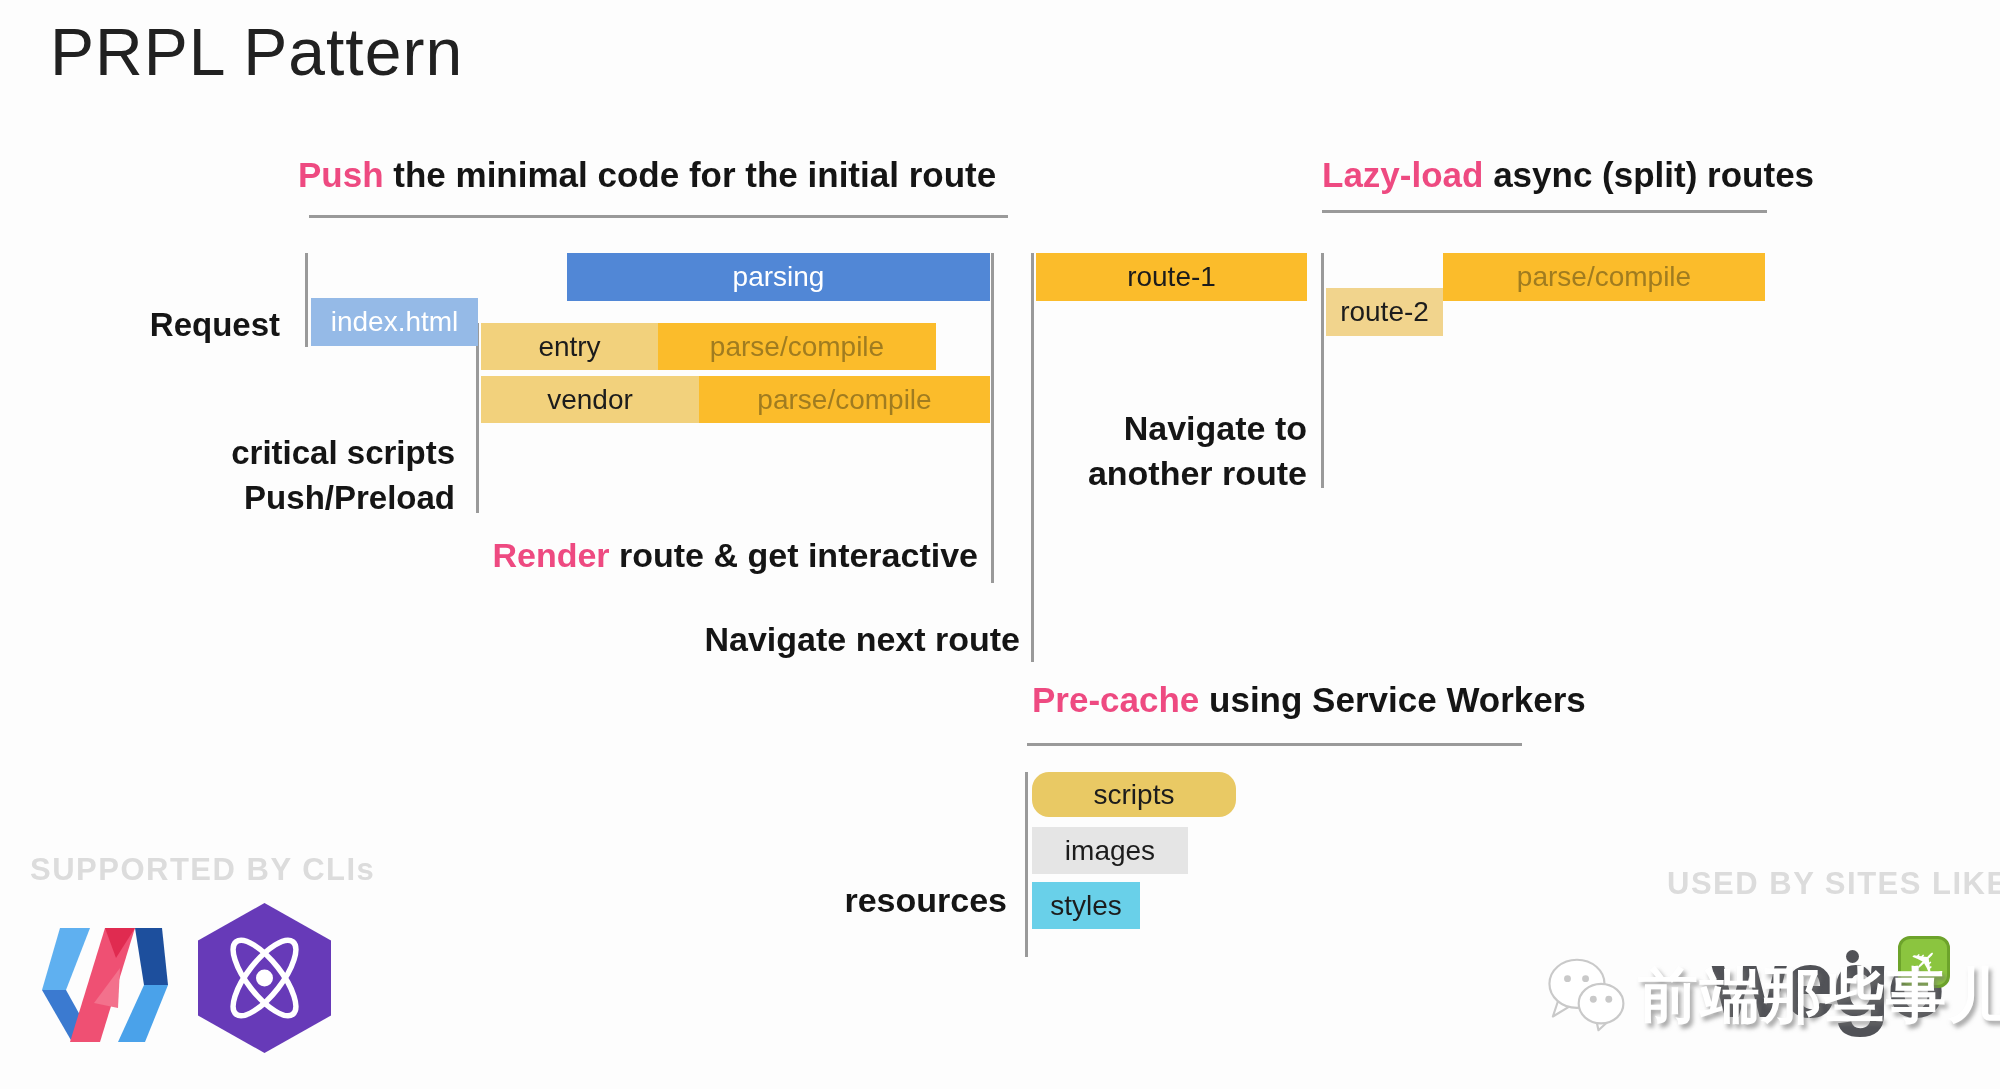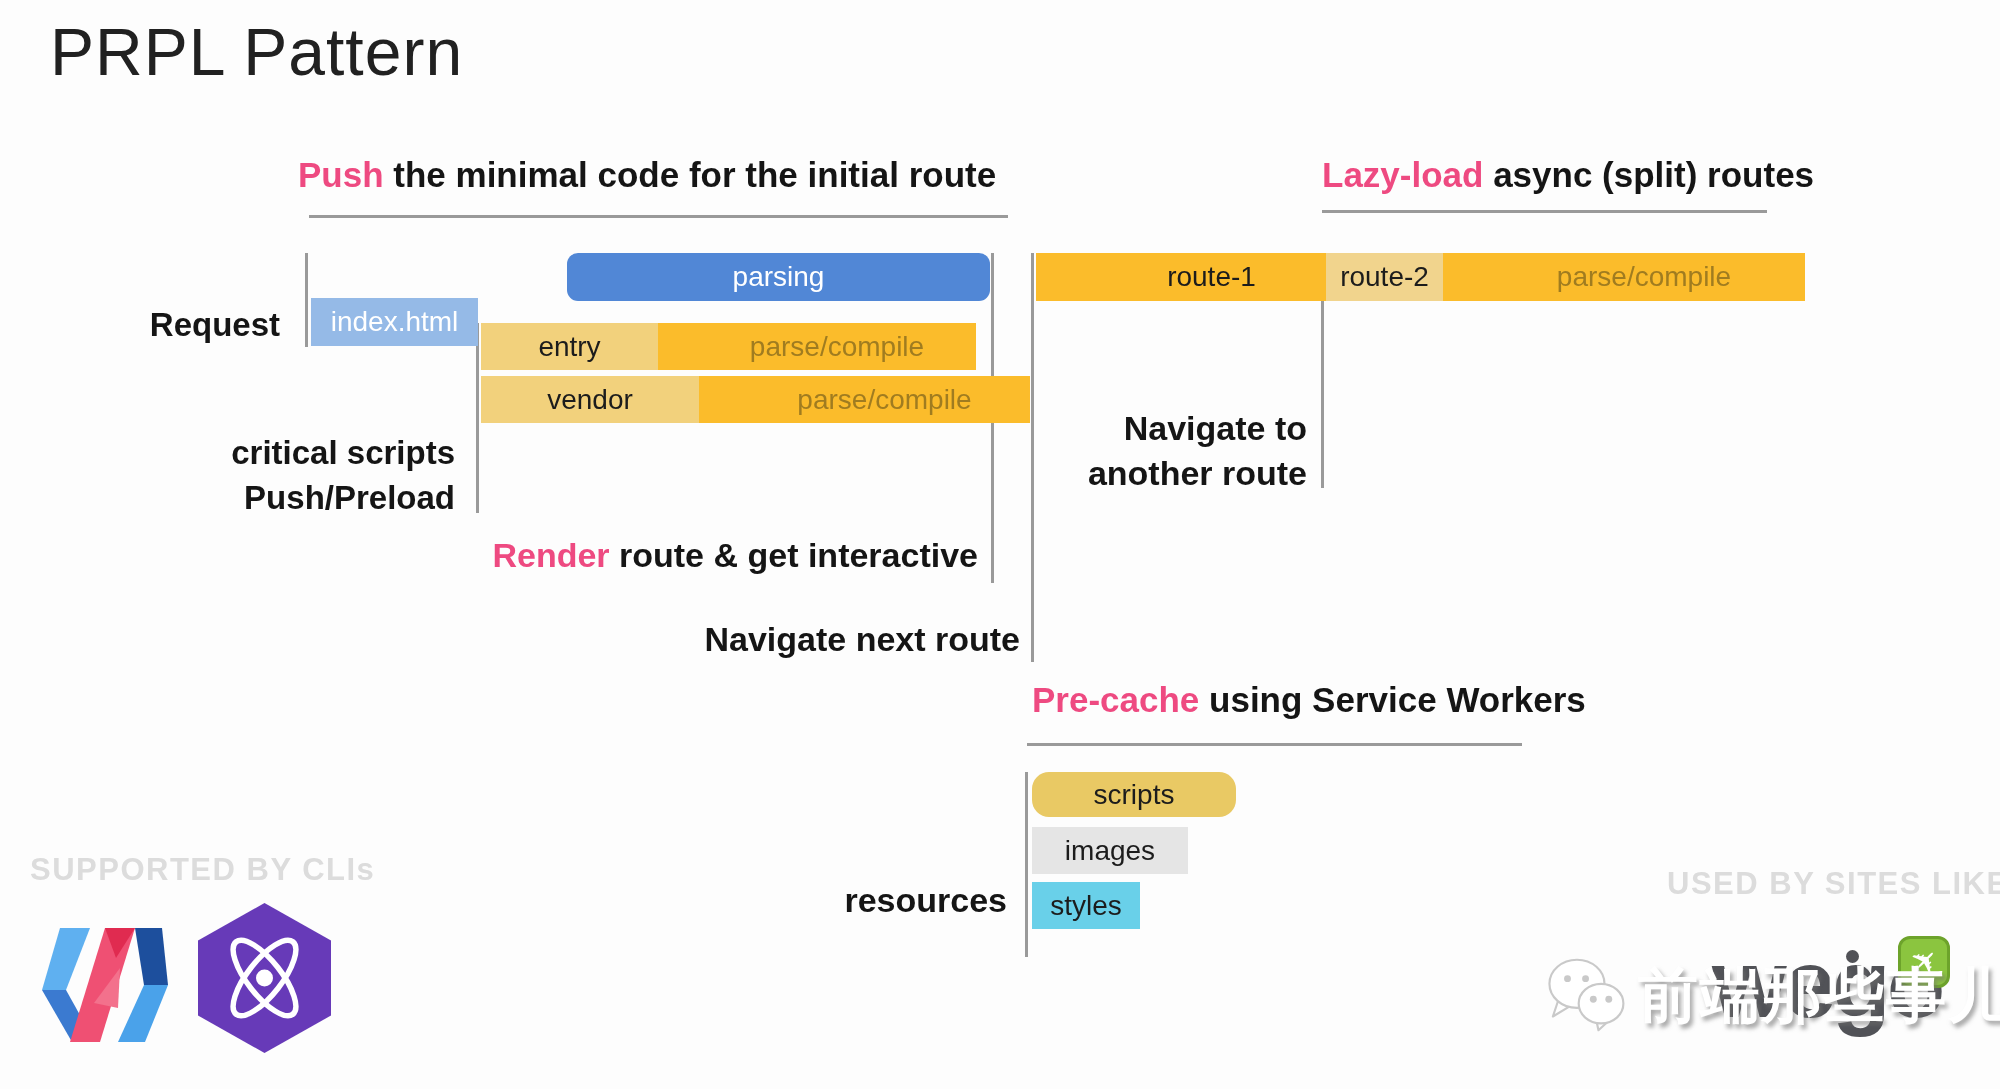--- a/index.html
+++ b/index.html
@@ -15,24 +15,24 @@
   
   .h-section{position:absolute;font-size:35px;font-weight:700;color:#151515;white-space:nowrap;line-height:40px;}
   .hl{color:#ee4a81;}
   .underline{position:absolute;height:3px;background:#9a9a9a;}
   .vline{position:absolute;width:3px;background:#9a9a9a;}
   
   .bar{position:absolute;display:flex;align-items:center;justify-content:center;
     font-size:28px;white-space:nowrap;}
   .bar.blue{background:#5187d6;color:#ffffff;}
   .bar.lightblue{background:#95bae7;color:#ffffff;margin-top:45px;}
-  .bar.amber{background:#fbbc2b;color:#1c1c1c;padding-left:40px;}
+  .bar.amber{background:#fbbc2b;color:#1c1c1c;}
   .bar.amber.browntext{color:#a07c20;}
   .bar.tan{background:#f2d17c;color:#1c1c1c;}
-  .bar.tanlight{background:#f1d48d;color:#1c1c1c;}
+  .bar.tanlight{background:#f1d48d;color:#1c1c1c;margin-top:35px;}
   .bar.scripts{background:#e9c964;color:#1c1c1c;}
   .bar.images{background:#e5e5e5;color:#1c1c1c;}
   .bar.styles{background:#69d0e9;color:#1c1c1c;}
   
   .side{position:absolute;font-size:33px;font-weight:700;color:#151515;text-align:right;white-space:nowrap;}
   .side .l{display:block;line-height:45px;}
   .side.fs34{font-size:34px;}
   
   .wm{position:absolute;font-size:31px;font-weight:700;color:#dcdcdc;letter-spacing:1.5px;white-space:nowrap;}
   
@@ -65,21 +65,21 @@
   <div class="underline" style="left:1322px;top:210px;width:445px;"></div>
 
   <div class="vline" style="left:305px;top:253px;height:94px;"></div>
   <div class="vline" style="left:476px;top:323px;height:190px;"></div>
   <div class="vline" style="left:991px;top:253px;height:330px;"></div>
   <div class="vline" style="left:1031px;top:253px;height:409px;"></div>
   <div class="vline" style="left:1321px;top:253px;height:235px;"></div>
   <div class="vline" style="left:1025px;top:772px;height:185px;"></div>
 
   <div class="bar lightblue" style="left:311px;top:253px;width:167px;height:48px;">index.html</div>
-  <div class="bar blue" style="left:567px;top:253px;width:423px;height:48px;border-radius:11px;">parsing</div>
+  <div class="bar blue" style="left:567px;top:253px;width:423px;height:48px;">parsing</div>
   <div class="bar amber" style="left:1036px;top:253px;width:271px;height:48px;">route-1</div>
   <div class="bar tanlight" style="left:1326px;top:253px;width:117px;height:48px;">route-2</div>
   <div class="bar amber browntext" style="left:1443px;top:253px;width:322px;height:48px;">parse/compile</div>
 
   <div class="bar tan" style="left:481px;top:323px;width:177px;height:47px;">entry</div>
   <div class="bar amber browntext" style="left:658px;top:323px;width:278px;height:47px;">parse/compile</div>
 
   <div class="bar tan" style="left:481px;top:376px;width:218px;height:47px;">vendor</div>
   <div class="bar amber browntext" style="left:699px;top:376px;width:291px;height:47px;">parse/compile</div>
 

